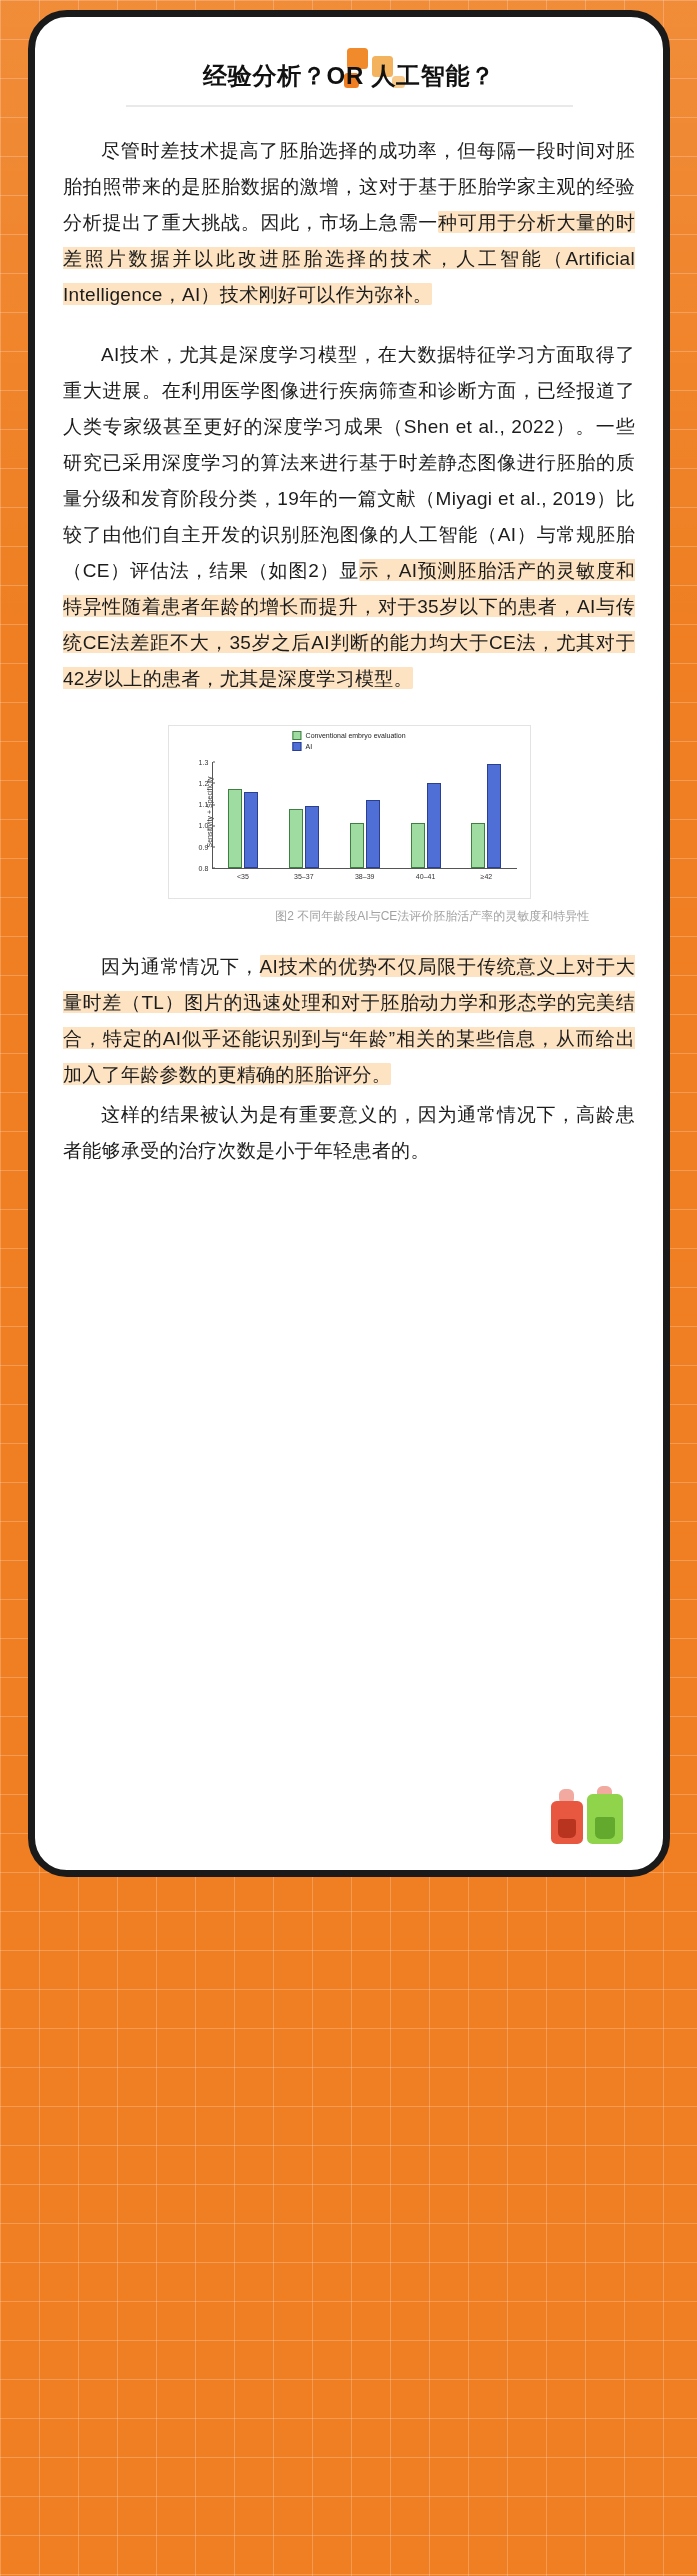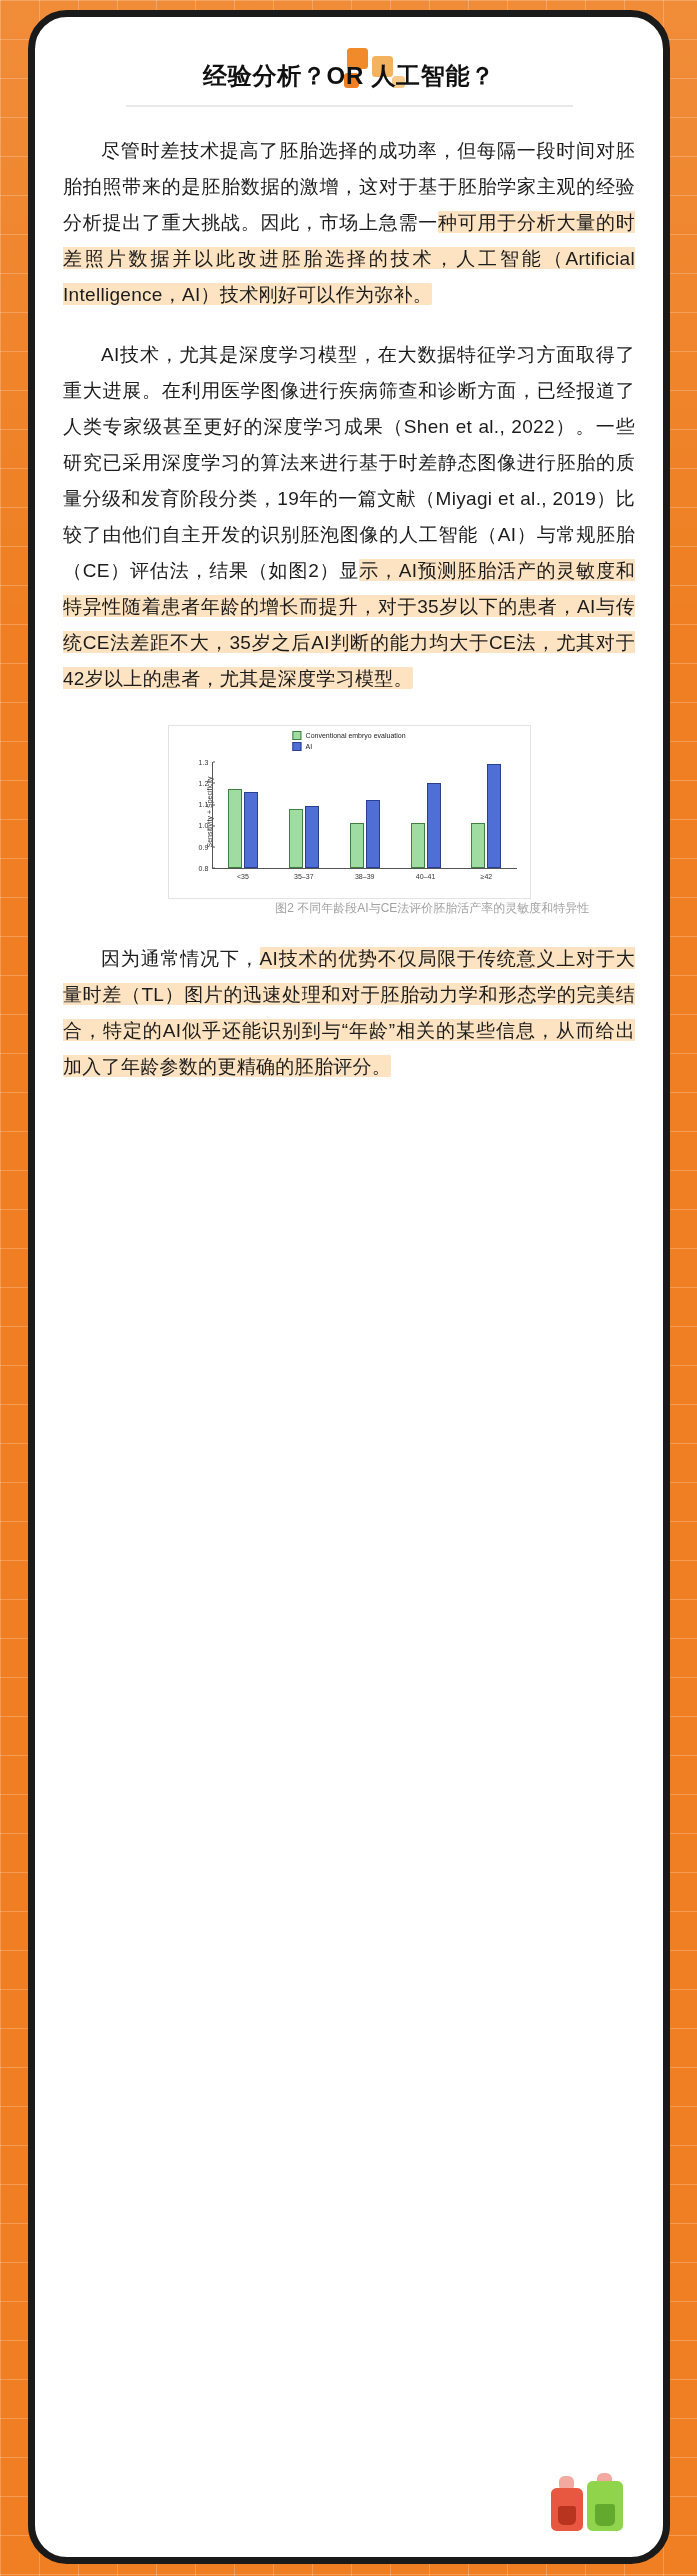--- a/index.html
+++ b/index.html
@@ -32,21 +32,21 @@
     background: linear-gradient(to bottom, rgba(255,255,255,0.10), rgba(255,255,255,0));
     z-index: 0;
   }
 
   
   .card-frame {
     position: absolute;
     left: 28px;
     top: 9.8px;
     width: 642px;
-    height: 2554px;
+    height: 1867px;
     border: 7px solid #1a1a1a;
     border-radius: 39px;
     background: #ffffff;
     box-sizing: border-box;
     z-index: 1;
     overflow: hidden;
   }
   .card-inner {
     position: absolute;
     inset: 0;
@@ -265,21 +265,21 @@
     margin-top: 4.9px;
     font-size: 7px;
     color: #333;
     white-space: nowrap;
   }
   .fig-caption-chart {
     width: 489px;
     text-align: right;
     font-size: 12px;
     color: #a2a2a2;
-    margin-top: 1px;
+    margin-top: 9px;
     padding-right: 4.2px;
     box-sizing: border-box;
   }
 
   
   .bottom-deco {
     position: absolute;
     right: 31px;
     bottom: 24px;
     width: 84px;
@@ -377,20 +377,21 @@
           </div>
         </div>
       </div>
       <div class="fig-caption-chart">图2 不同年龄段AI与CE法评价胚胎活产率的灵敏度和特异性</div>
     </div>
 
     <div class="block-gap"></div>
 
     <p class="para"><span>因为通常情况下，</span><mark class="hl">AI技术的优势不仅局限于传统意义上对于大量时差（TL）图片的迅速处理和对于胚胎动力学和形态学的完美结合，特定的AI似乎还能识别到与“年龄”相关的某些信息，从而给出加入了年龄参数的更精确的胚胎评分。</mark></p>
 
+    <p class="para">这样的结果被认为是有重要意义的，因为通常情况下，高龄患者能够承受的治疗次数是小于年轻患者的。</p>
 
   </div>
 
   <div class="bottom-deco">
     <span class="bd-box bd-pinkA"></span>
     <span class="bd-box bd-pinkB"></span>
     <span class="bd-box bd-red"></span>
     <span class="bd-box bd-red-inner"></span>
     <span class="bd-box bd-green"></span>
     <span class="bd-box bd-green-inner"></span>

